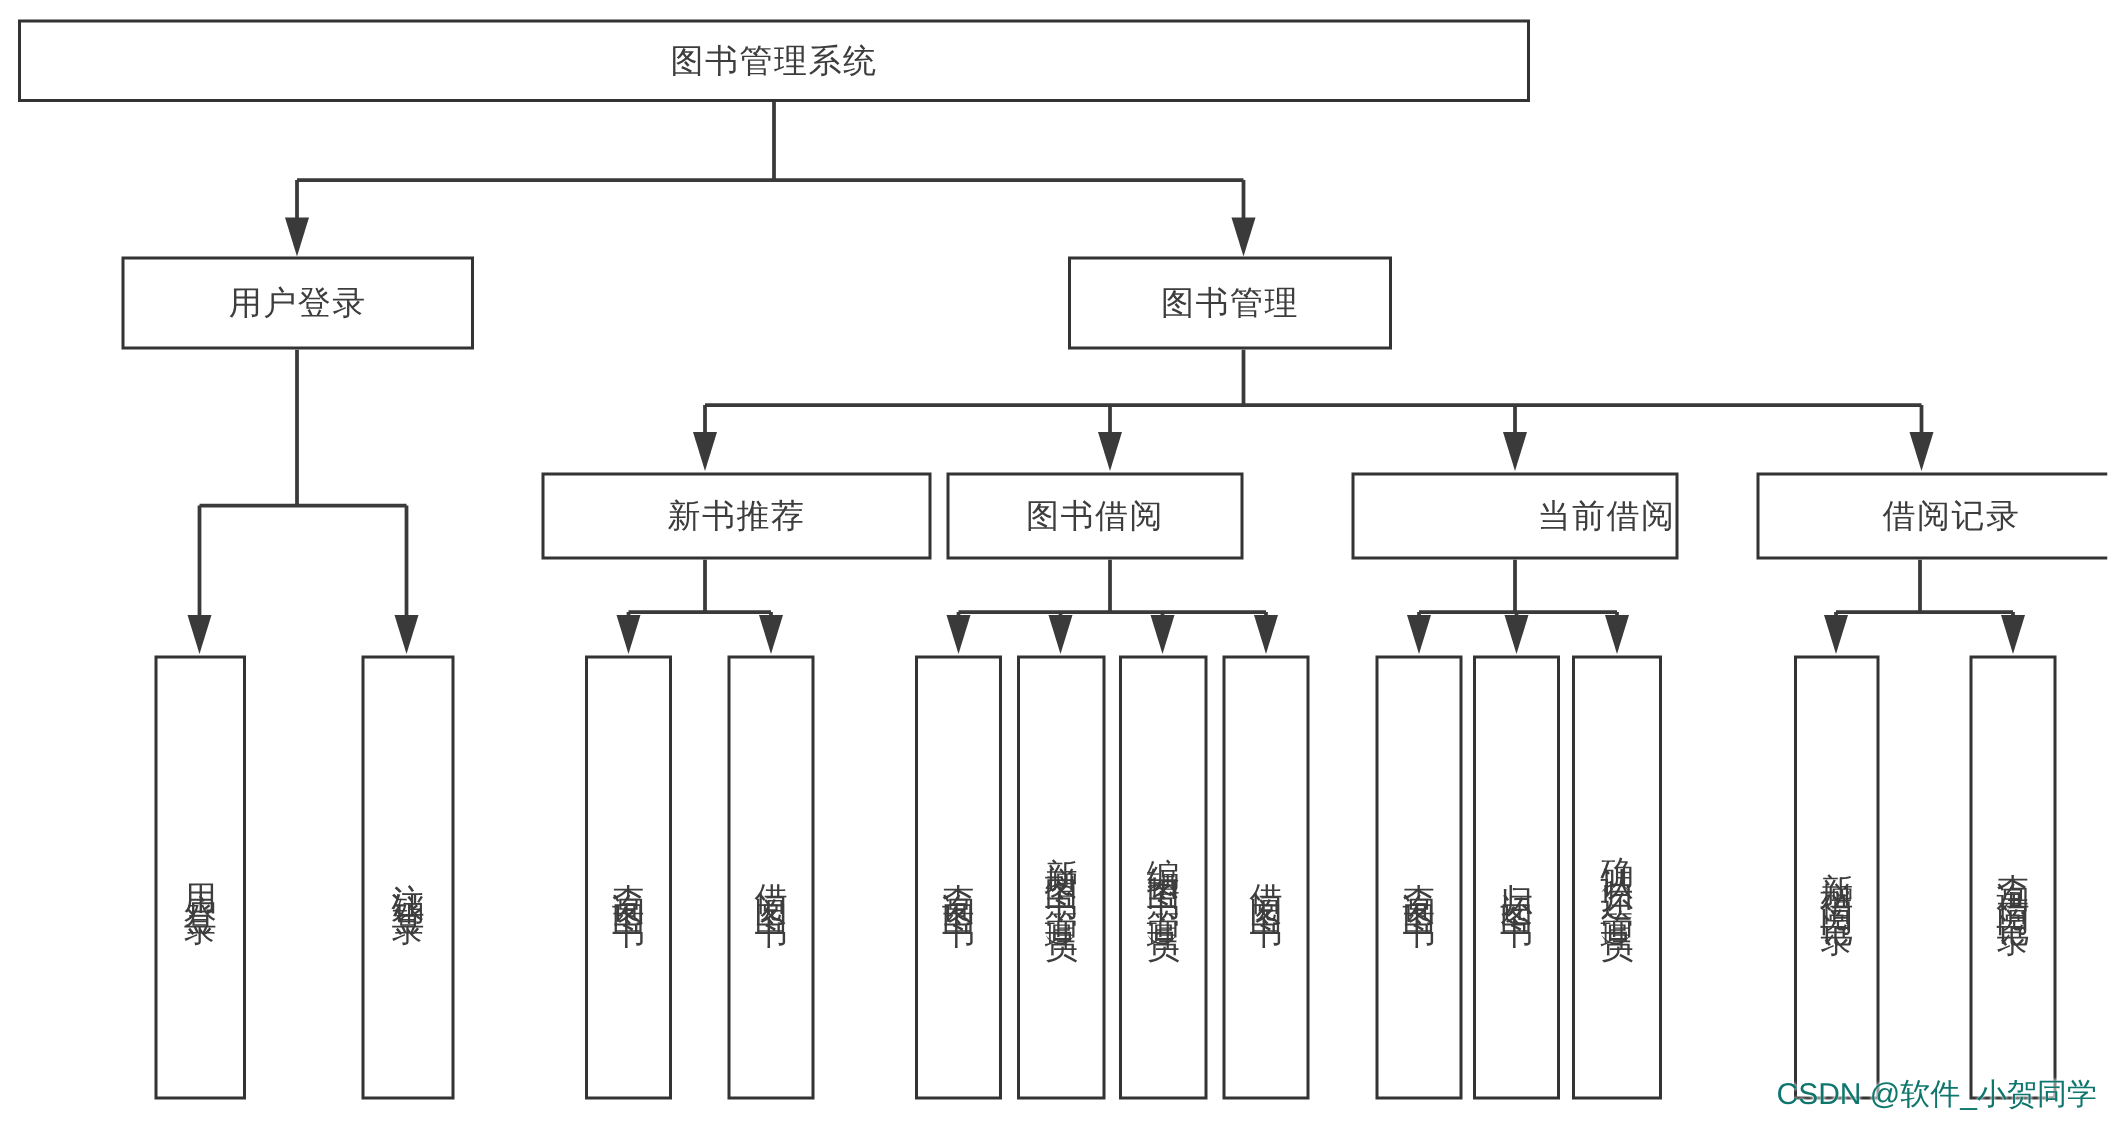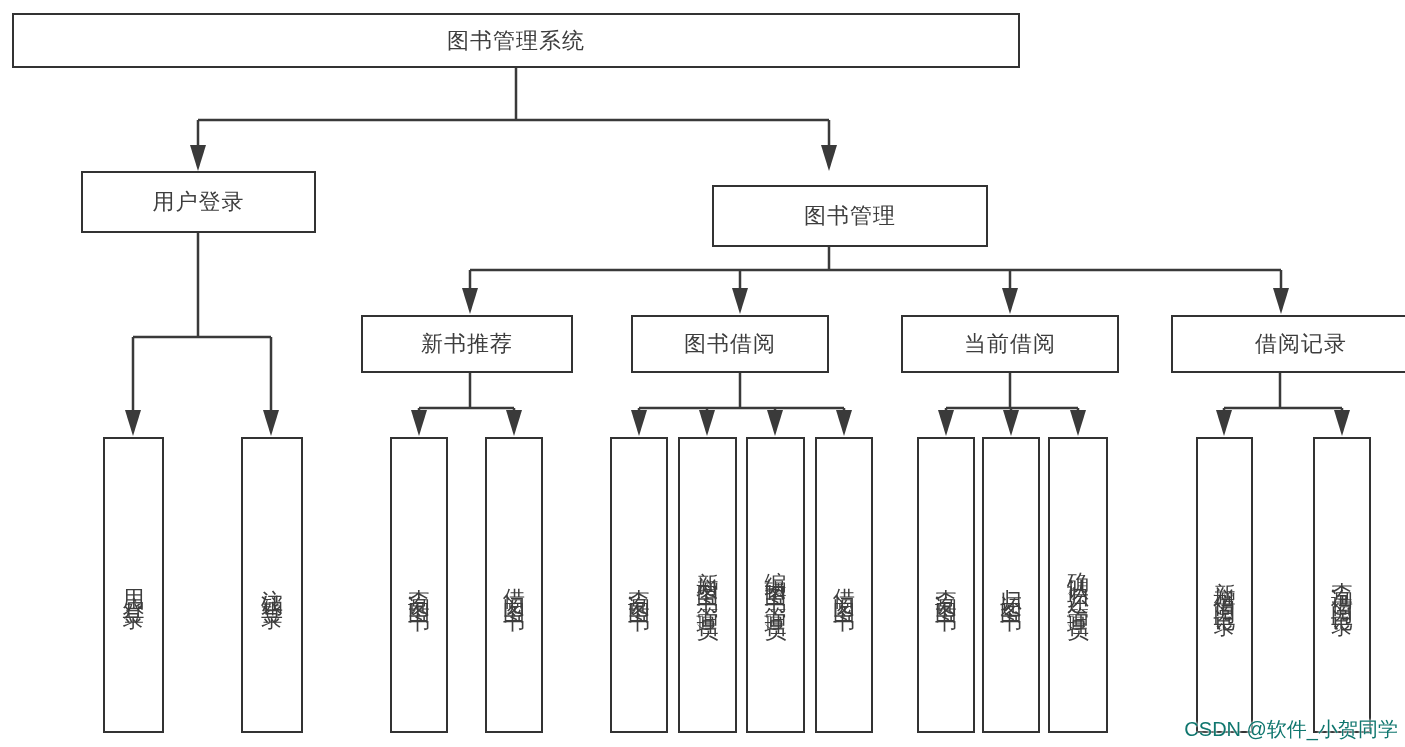--- a/index.html
+++ b/index.html
@@ -84,31 +84,31 @@
     </g>
   </svg>
 
   <div class="node hbox" style="left:12px;top:13px;width:1008px;height:55px;">
     <span class="lbl">图书管理系统</span>
   </div>
 
   <div class="node hbox" style="left:81px;top:171px;width:235px;height:62px;">
     <span class="lbl">用户登录</span>
   </div>
-  <div class="node hbox" style="left:712px;top:185px;width:276px;height:62px;">
+  <div class="node hbox" style="left:712px;top:171px;width:216px;height:62px;">
     <span class="lbl">图书管理</span>
   </div>
 
-  <div class="node hbox" style="left:361px;top:315px;width:212px;height:58px;">
+  <div class="node hbox" style="left:361px;top:315px;width:260px;height:58px;">
     <span class="lbl">新书推荐</span>
   </div>
   <div class="node hbox" style="left:631px;top:315px;width:198px;height:58px;">
     <span class="lbl">图书借阅</span>
   </div>
-  <div class="node hbox" style="left:901px;top:315px;width:218px;height:58px;">
+  <div class="node hbox" style="left:901px;top:315px;width:218px;height:58px;justify-content:flex-end;">
     <span class="lbl">当前借阅</span>
   </div>
   <div class="node hbox" style="left:1171px;top:315px;width:260px;height:58px;">
     <span class="lbl">借阅记录</span>
   </div>
 
   <div class="node vbox" style="left:103px;top:437px;width:61px;height:296px;">
     <span class="vlbl">用户登录</span>
   </div>
   <div class="node vbox" style="left:241px;top:437px;width:62px;height:296px;">

